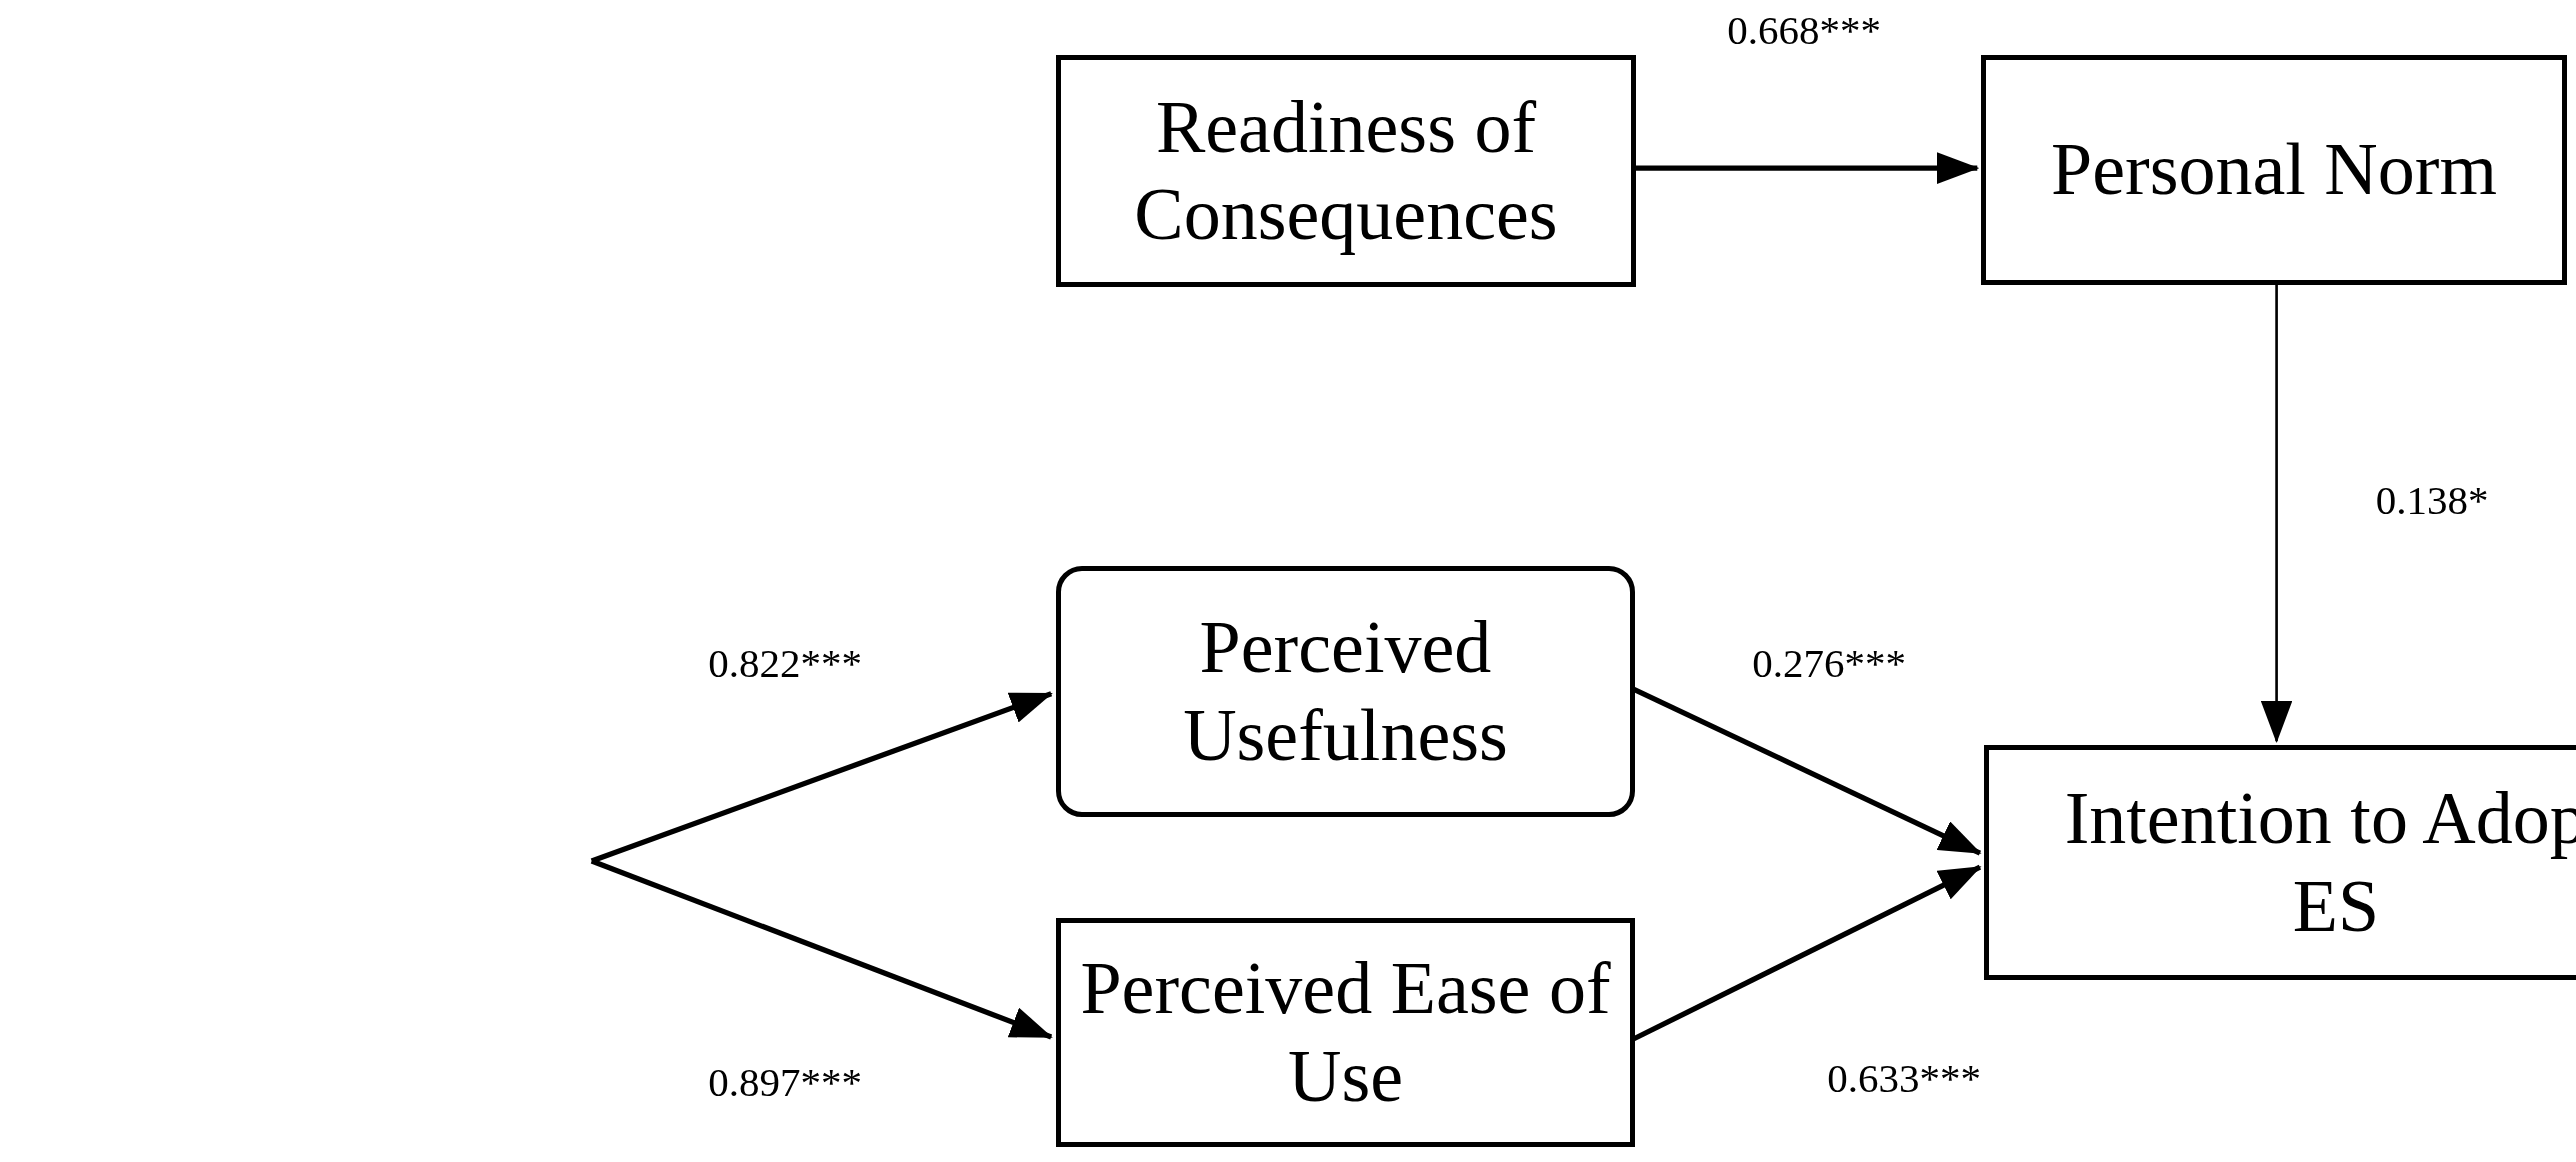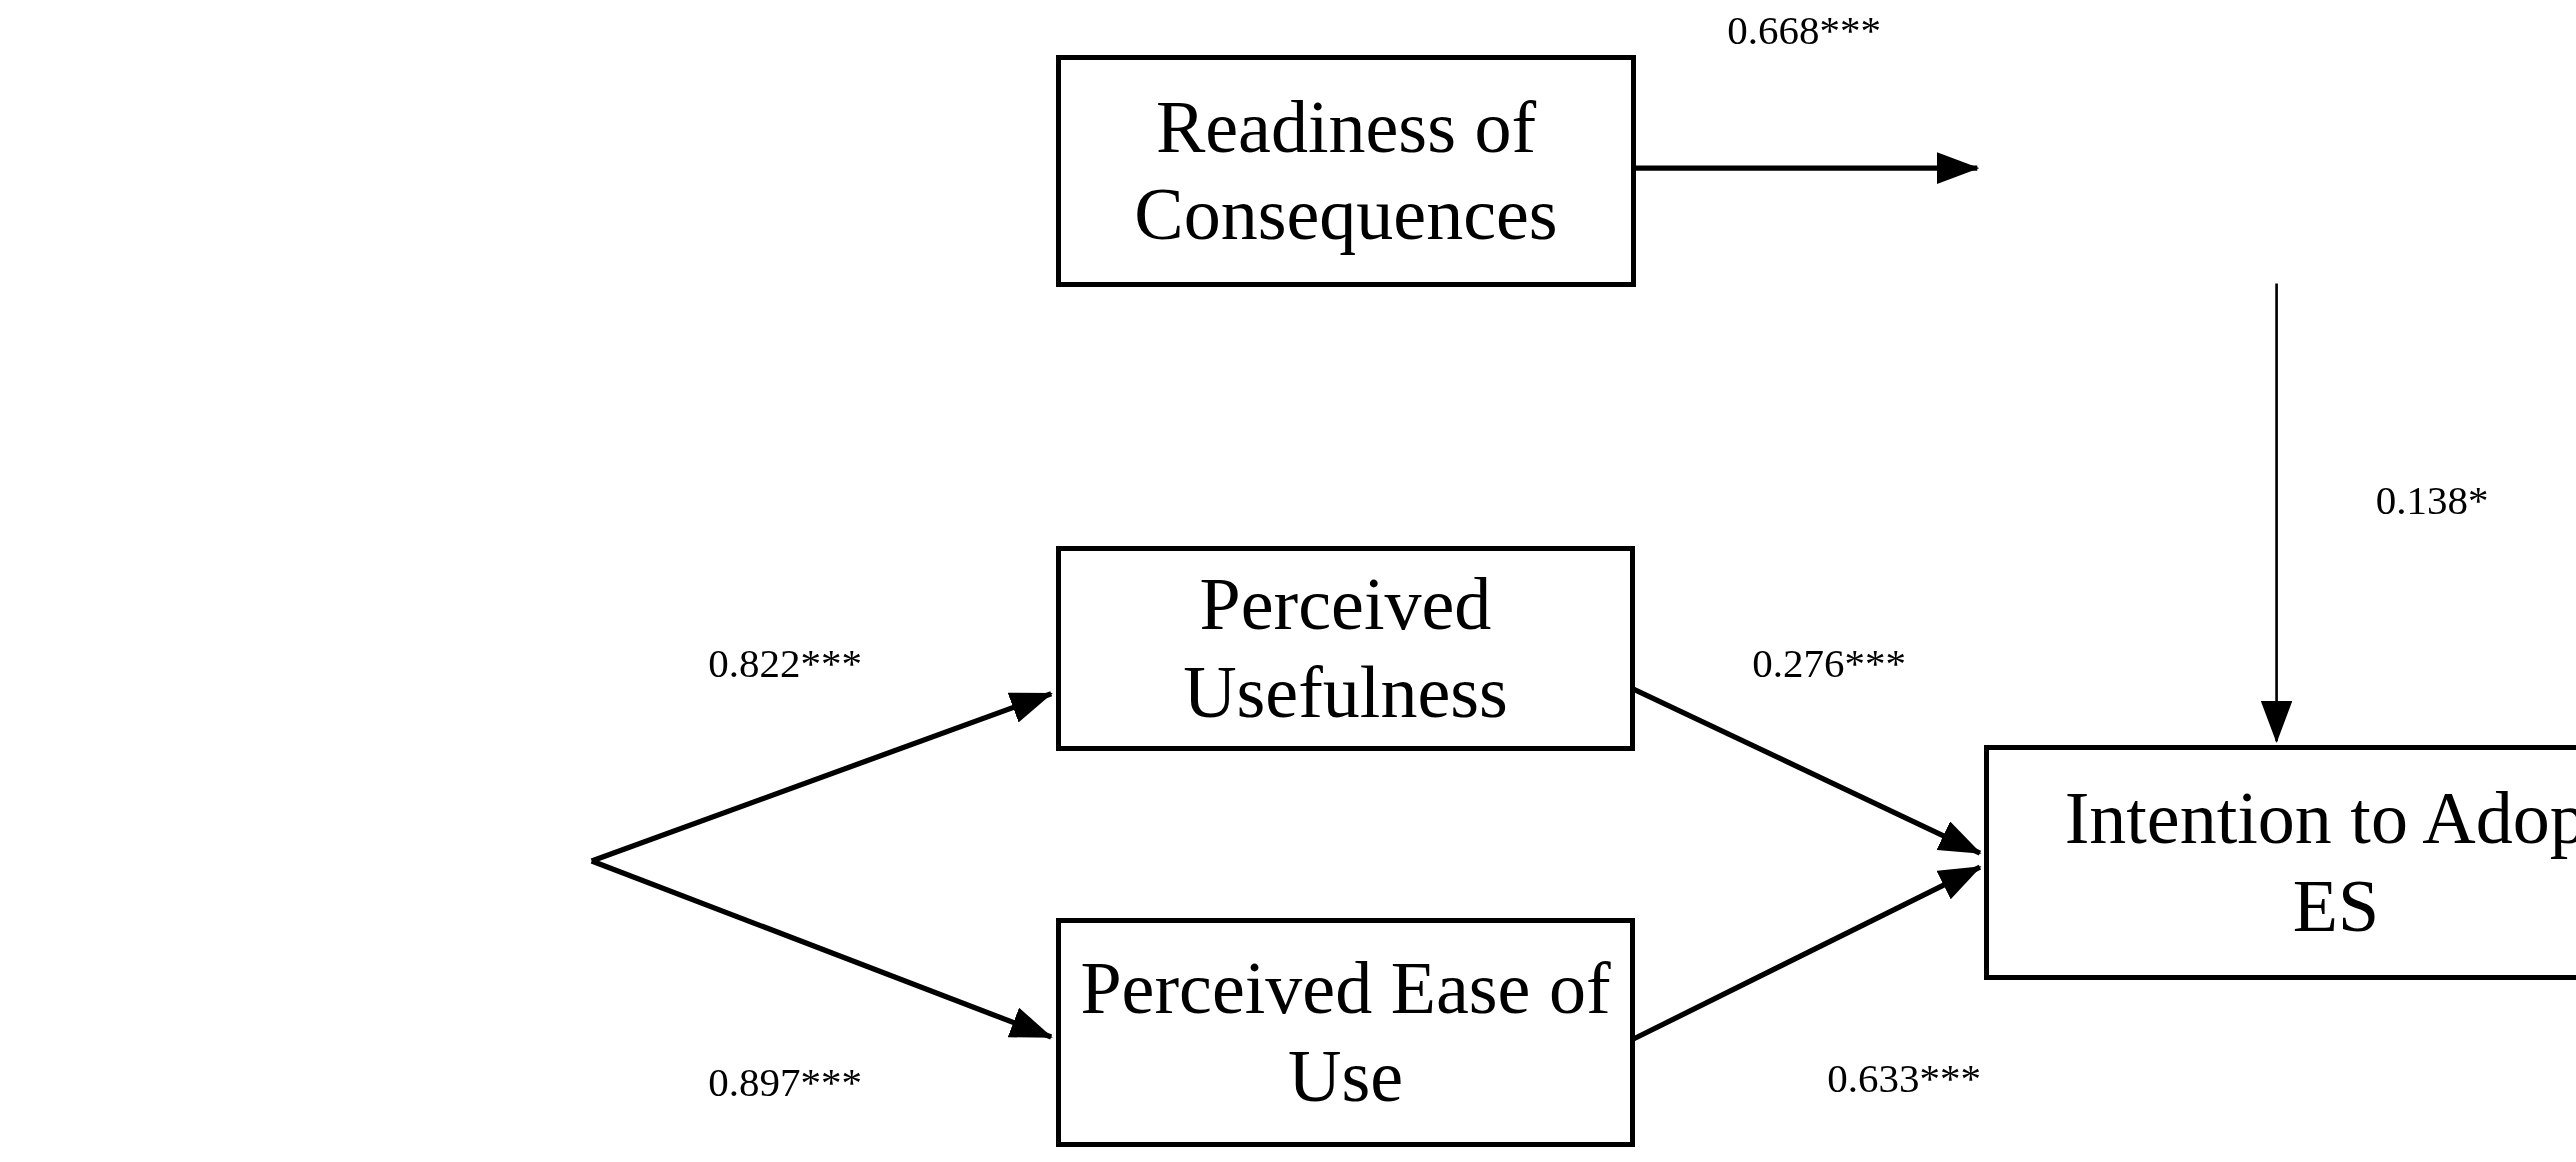--- a/index.html
+++ b/index.html
@@ -43,21 +43,21 @@
     transform: translate(-50%, -50%);
     font-size: 41px;
     line-height: 1;
     white-space: nowrap;
     z-index: 3;
   }
   
   #node-ac  { left: 1056px; top: 55px;   width: 580px; height: 232px; }
   #node-pn  { left: 1981px; top: 55px;   width: 586px; height: 230px; }
   #node-tr  { left: 6.2px;    top: 747px;  width: 585px; height: 232px; }
-  #node-pu  { left: 1056px; top: 546px;  width: 579px; height: 205px; }
+  #node-pu  { left: 1056px; top: 566px;  width: 579px; height: 251px; border-radius: 26px; }
   #node-peu { left: 1056px; top: 918px; width: 579px; height: 229px; justify-content: center; }
   #node-ia  { left: 1984px; top: 745px;  width: 704px; height: 235px; }
   
   #coef-ac-pn  { left: 1804px; top: 30px;   }
   #coef-pn-ia  { left: 2432px; top: 500px;  }
   #coef-tr-pu  { left: 785px;  top: 663px;  }
   #coef-tr-peu { left: 785px;  top: 1082px; text-align: right; }
   #coef-pu-ia  { left: 1829px; top: 663px;  }
   #coef-peu-ia { left: 1904px; top: 1078px; }
 </style>
@@ -84,20 +84,23 @@
     <line x1="1856" y1="783" x2="2249" y2="969" stroke="#000000" stroke-width="6" marker-end="url(#arrowhead)"></line>
 
     <line x1="1856" y1="1180" x2="2249" y2="985" stroke="#000000" stroke-width="6" marker-end="url(#arrowhead)"></line>
   </svg>
 
   <div id="node-ac" class="node">
     <span>Readiness of
 Consequences</span>
   </div>
 
+  <div id="node-pn" class="node">
+    <span>Personal Norm</span>
+  </div>
 
 
   <div id="node-pu" class="node">
     <span>Perceived
 Usefulness</span>
   </div>
 
   <div id="node-peu" class="node">
     <span>Perceived Ease of
 Use</span>

